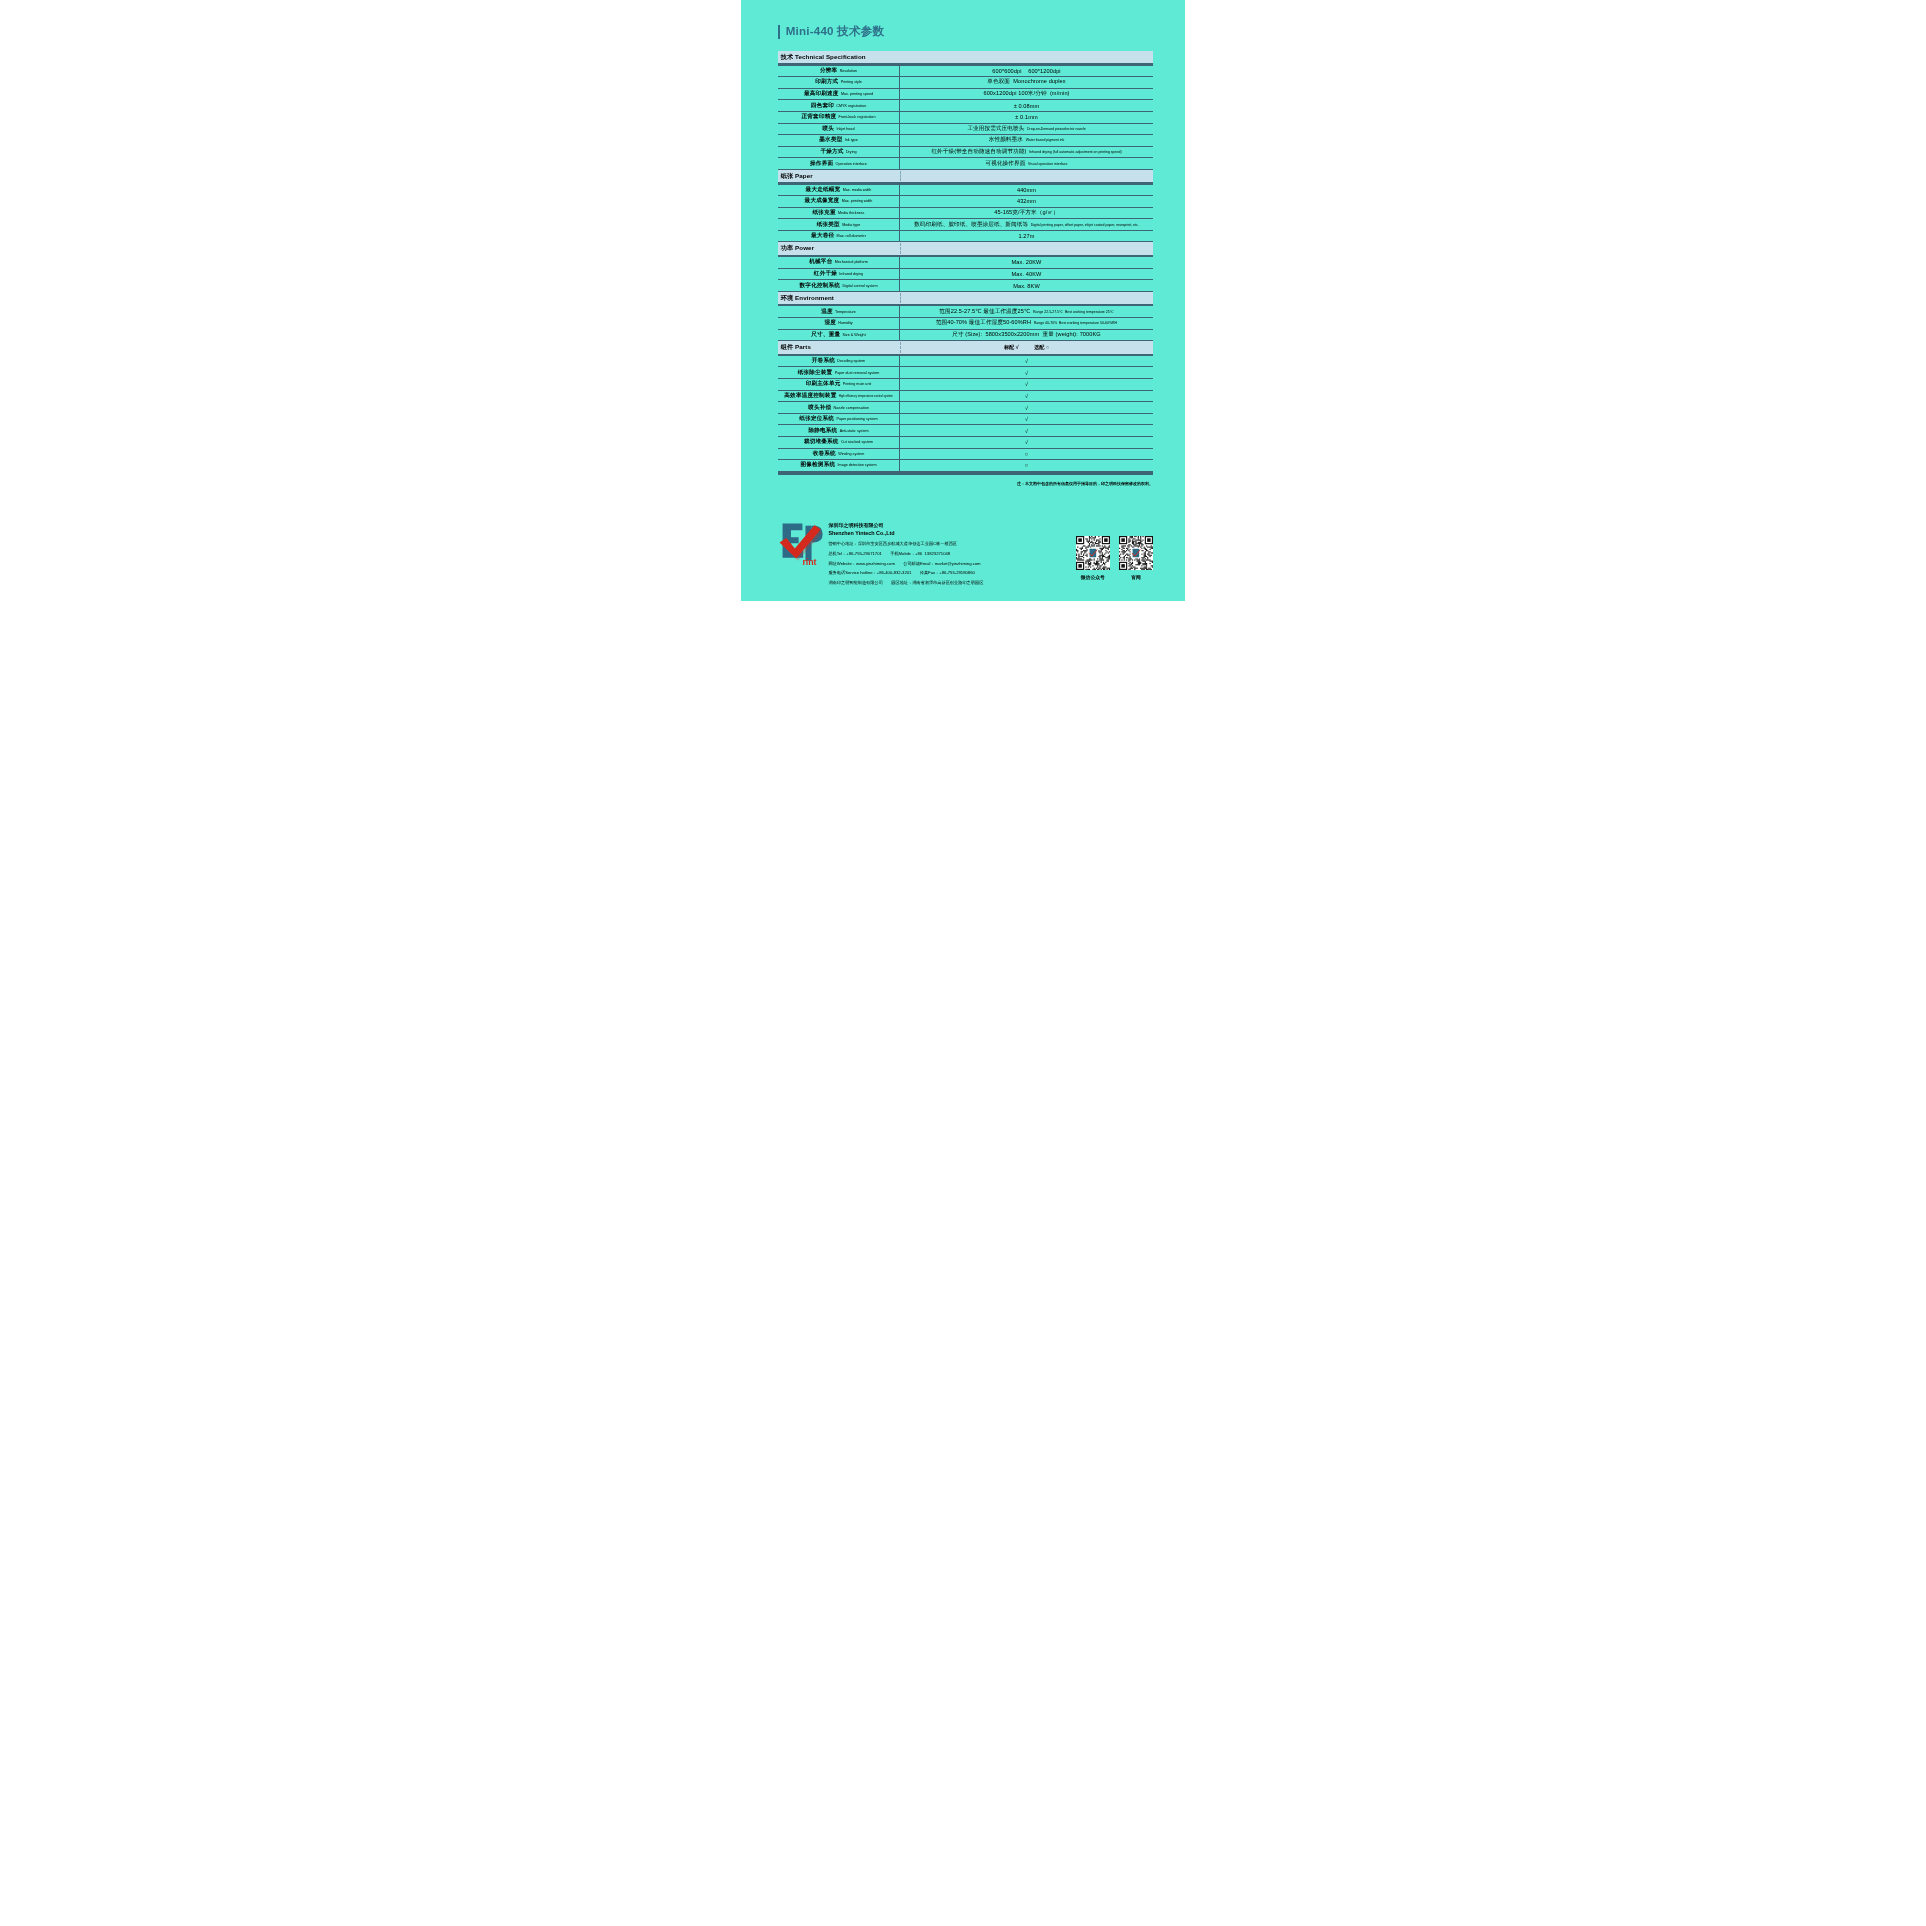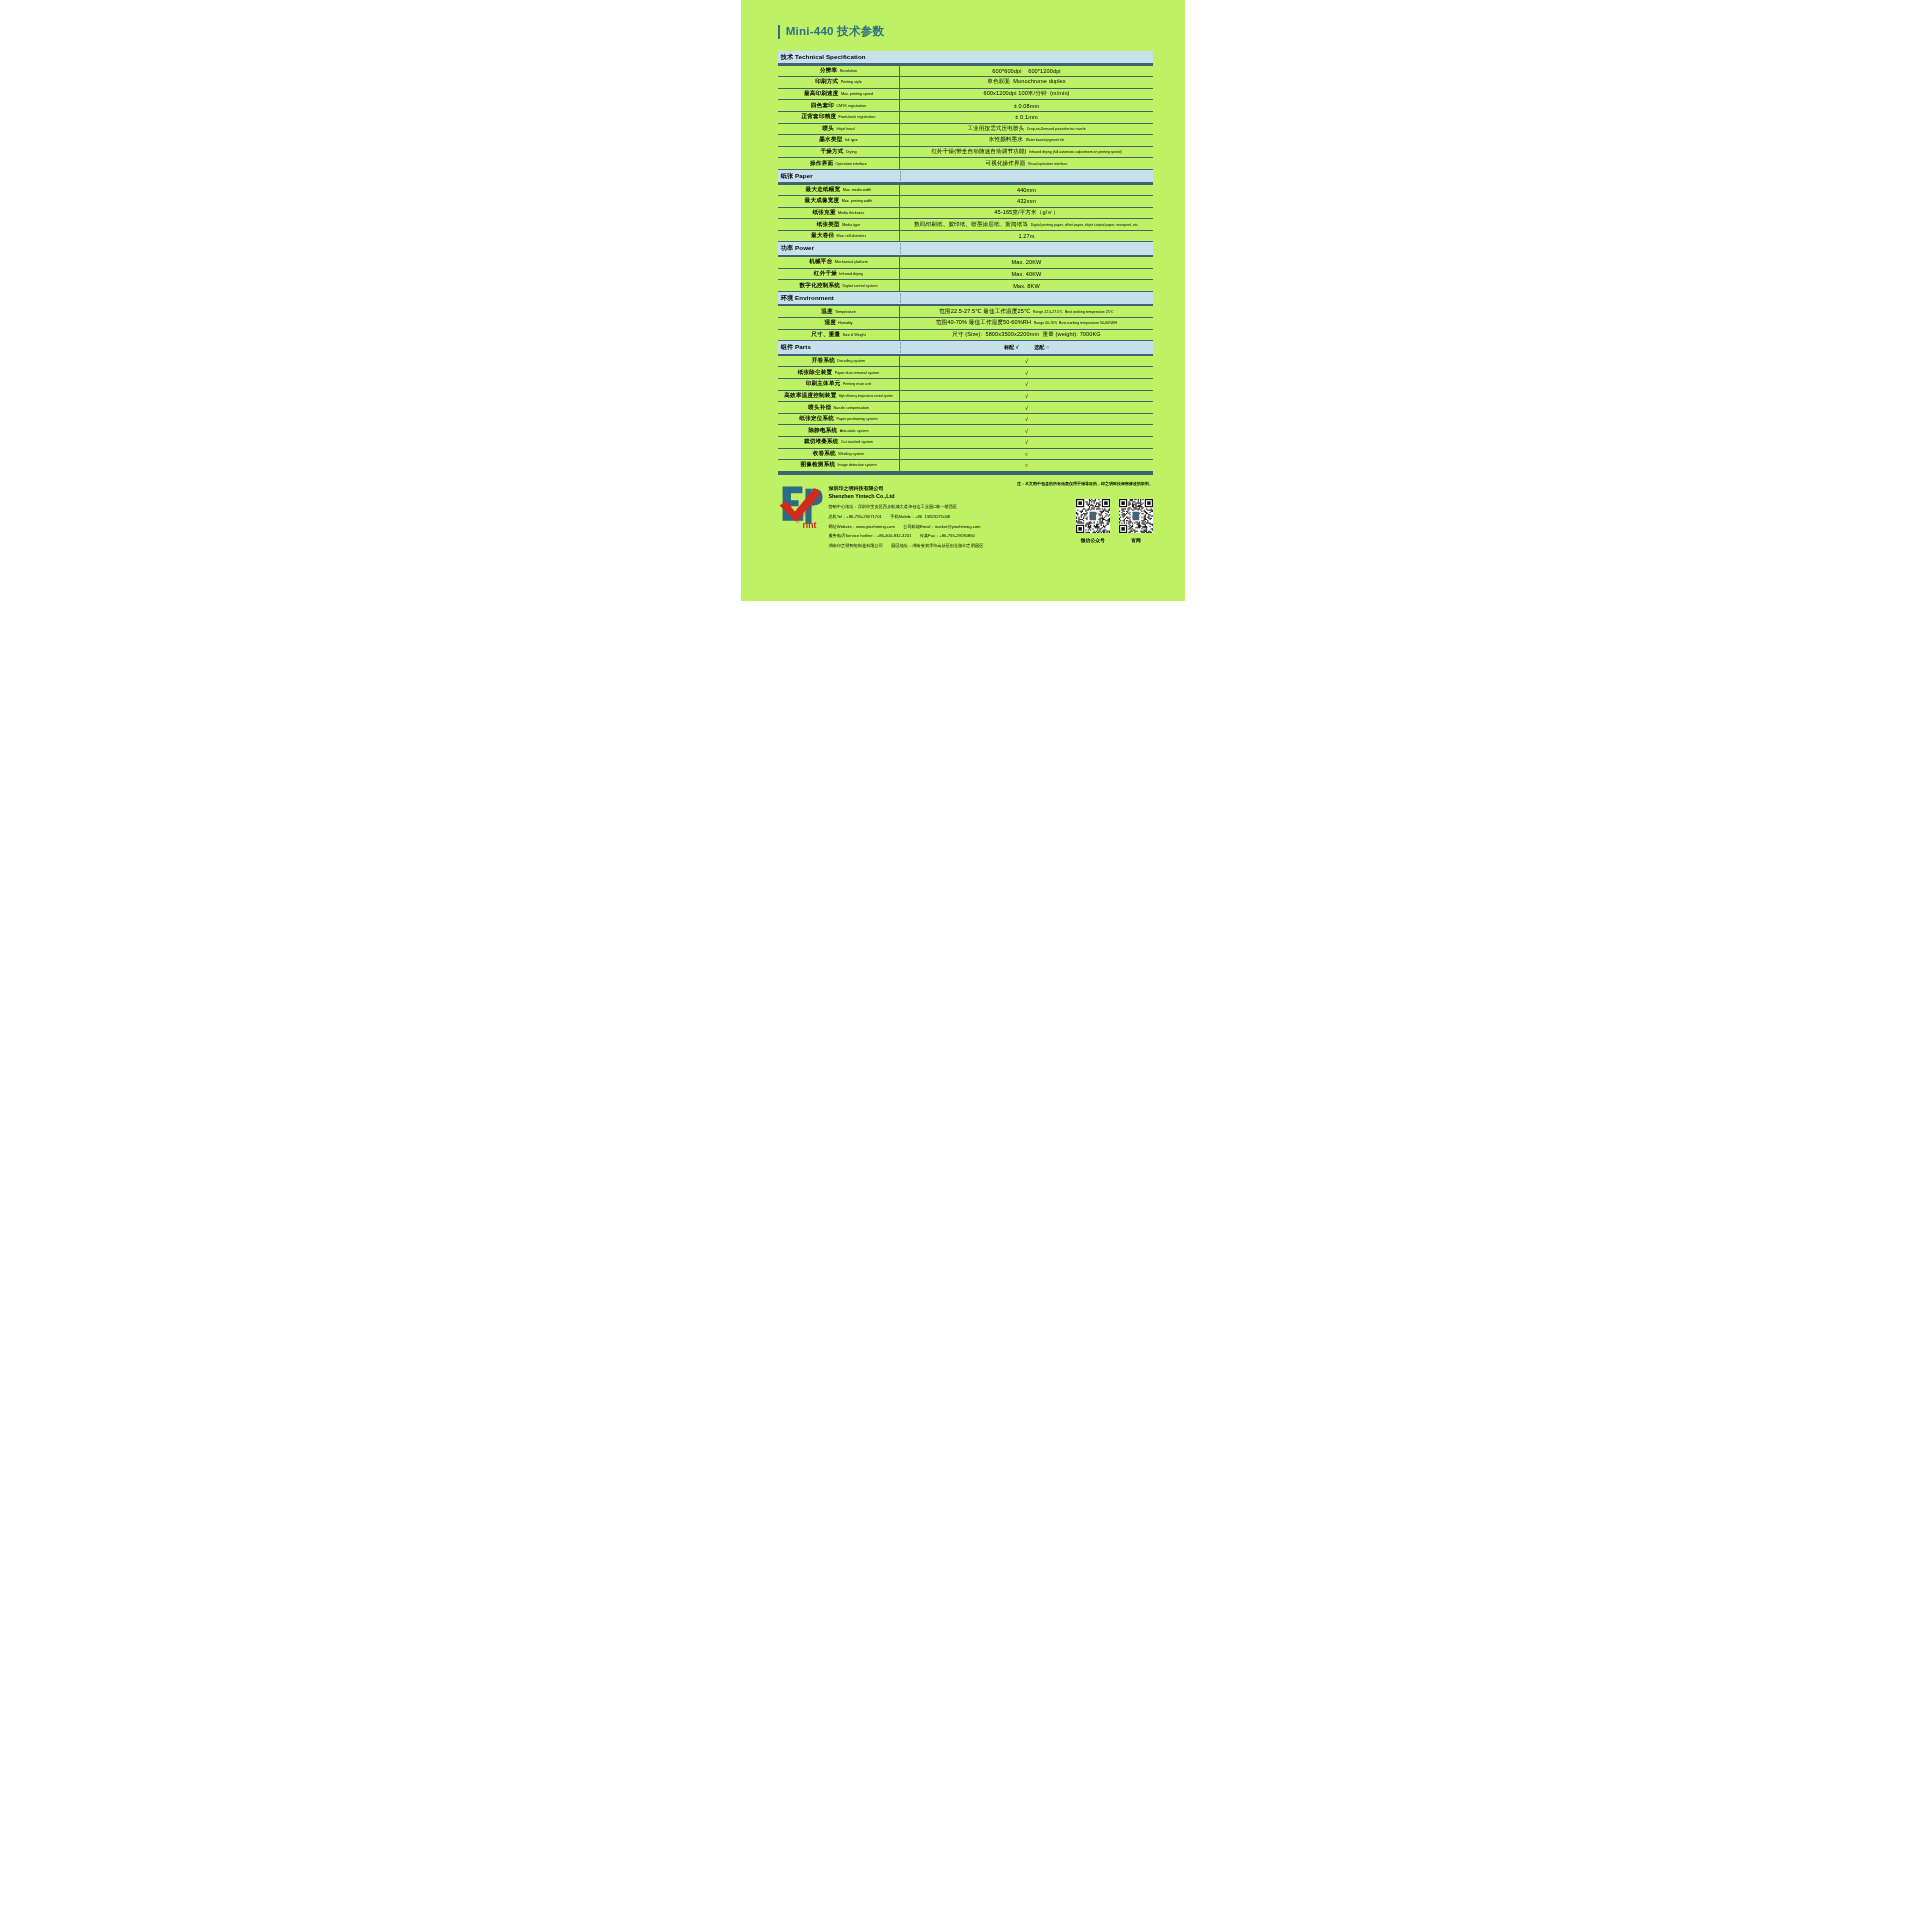--- a/index.html
+++ b/index.html
@@ -1,18 +1,18 @@
 <!DOCTYPE html>
 <html style="font-size:6.2px"><head>
 <meta charset="utf-8">
 <style>
   html,body { margin:0; padding:0; background:#ffffff; }
   .page {
     position:relative; width:444px; height:601px; margin:0 auto;
-    background:#bef264; overflow:hidden;
+    background:#5eead4; overflow:hidden;
     font-family:"Liberation Sans","DejaVu Sans",sans-serif; color:#000;
   }
   
   .title-row { display:flex; align-items:center; margin:24px 0 0 37px; height:15.4px; }
   .title-bar { width:1.9px; height:14.3px; background:#2e708a; margin-right:5.8px; }
   .page-title { font-size:11.6px; font-weight:bold; color:#2e708a; letter-spacing:0.2px; }
   
   .spec-table { width:375px; margin:11.6px 0 0 37px; }
   .band { height:12.3px; background:#c7e1ec; display:flex; align-items:center; position:relative; }
   .band.first::after { display:none; }
@@ -27,21 +27,21 @@
   .en { font-size:3.7px; margin-left:2.3px; white-space:nowrap; }
   .en-xs { font-size:2.9px; }
   .cell-r { flex:1; display:flex; align-items:center; justify-content:center; white-space:pre; }
   .val { font-size:5.6px; letter-spacing:0.1px; white-space:pre; }
   .val-en { font-size:3.5px; margin-left:2.7px; white-space:pre; }
   .row.sym .val { font-size:5.4px; }
   .table-bottom { height:3.5px; background:#3e6576; }
   
   .note { width:375px; margin:6.2px 0 0 37px; text-align:right; font-size:4px; font-weight:bold; }
   
-  .footer { position:absolute; left:37px; top:484px; width:375px; display:flex; }
+  .footer { position:absolute; left:37px; top:521px; width:375px; display:flex; }
   .logo-box { width:45px; height:46px; flex:0 0 auto; }
   .footer-text { margin-left:5.4px; flex:1 1 auto; }
   .ft-zh { font-size:5px; font-weight:bold; margin:0.8px 0 2.7px 0; }
   .ft-en { font-size:5.4px; font-weight:bold; margin:0 0 4.6px 0; }
   .ft-line { font-size:4.2px; margin:0 0 4.8px 0; white-space:pre-wrap; }
   .qr-wrap { display:flex; gap:9.2px; margin:15.4px 0 0 4.6px; flex:0 0 auto; }
   .qr-box { text-align:center; }
   .qr { width:34px; height:34px; display:block; }
   .qr-label { font-size:4.8px; font-weight:bold; margin-top:3.9px; }
 </style>

